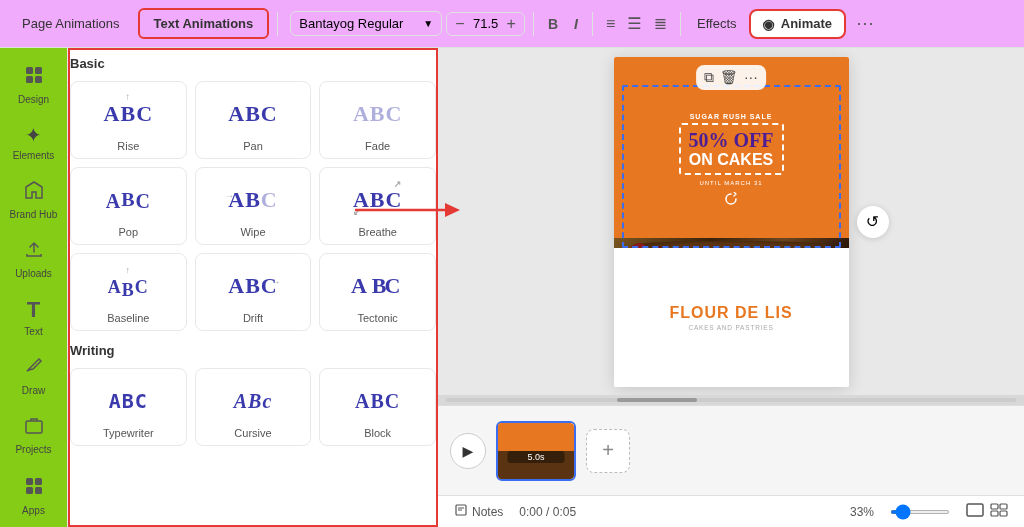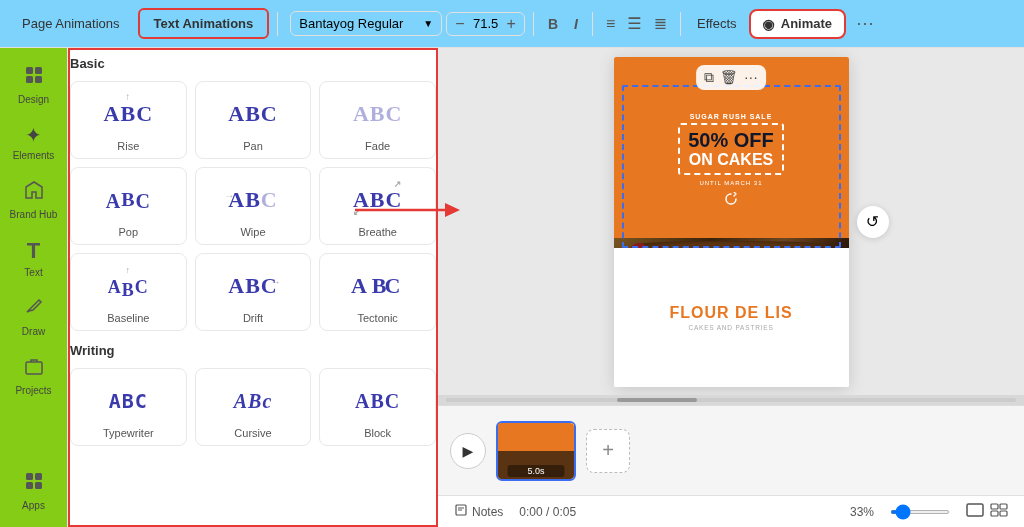--- a/index.html
+++ b/index.html
@@ -1,21 +1,21 @@
 <!DOCTYPE html>
 <html><head>
   <meta charset="utf-8">
   <style>
     * { box-sizing: border-box; margin: 0; padding: 0; }
     body { font-family: -apple-system, BlinkMacSystemFont, 'Segoe UI', sans-serif; background: #f0f0f0; width: 1024px; height: 527px; overflow: hidden; display: flex; flex-direction: column; }
 
     
     .toolbar {
       height: 48px;
-      background: #7dd3fc;
+      background: #f0abfc;
       border-bottom: 1px solid #e0e0e0;
       display: flex;
       align-items: center;
       padding: 0 8px;
       gap: 4px;
       flex-shrink: 0;
       z-index: 10;
     }
     .toolbar-tab {
       padding: 6px 14px;
@@ -245,21 +245,21 @@
     .timeline-thumb {
       width: 80px; height: 60px;
       border-radius: 6px;
       overflow: hidden;
       position: relative;
       cursor: pointer;
       border: 2px solid #3a6df0;
       flex-shrink: 0;
     }
     .thumb-inner { width: 100%; height: 100%; background: linear-gradient(135deg, #E87722 50%, #fff 50%); }
-    .thumb-label { position: absolute; bottom: 2px; left: 50%; transform: translateX(-50%); font-size: 9px; color: #fff; background: rgba(0,0,0,0.4); padding: 1px 20px; border-radius: 3px; white-space: nowrap; }
+    .thumb-label { position: absolute; bottom: 16px; left: 50%; transform: translateX(-50%); font-size: 9px; color: #fff; background: rgba(0,0,0,0.4); padding: 1px 20px; border-radius: 3px; white-space: nowrap; }
     .add-slide-btn {
       width: 44px; height: 44px;
       border-radius: 8px;
       border: 1.5px dashed #bbb;
       background: #fff;
       display: flex; align-items: center; justify-content: center;
       cursor: pointer; font-size: 20px; color: #888;
     }
 
     
@@ -352,20 +352,29 @@
     </div>
     <div class="sidebar-item">
       <span class="sidebar-item-icon">
         <svg width="22" height="22" viewBox="0 0 22 22">
             <path d="M11 3L3 8v11h6v-6h4v6h6V8z" fill="none" stroke="#555" stroke-width="1.5"></path>
           </svg>
       </span>
       <span class="sidebar-item-label">Brand Hub</span>
     </div>
     <div class="sidebar-item">
+      <span class="sidebar-item-icon">
+        <svg width="22" height="22" viewBox="0 0 22 22">
+            <path d="M11 14V5M7 9l4-4 4 4" stroke="#555" stroke-width="1.5" fill="none" stroke-linecap="round"></path>
+            <path d="M4 16v2h14v-2" stroke="#555" stroke-width="1.5" fill="none"></path>
+          </svg>
+      </span>
+      <span class="sidebar-item-label">Uploads</span>
+    </div>
+    <div class="sidebar-item">
       <span class="sidebar-item-icon" style="font-size:22px;font-weight:700;color:#555;">T</span>
       <span class="sidebar-item-label">Text</span>
     </div>
     <div class="sidebar-item">
       <span class="sidebar-item-icon">
         <svg width="22" height="22" viewBox="0 0 22 22">
             <path d="M4 16L8 12l8-8 2 2-8 8-4 1z" fill="none" stroke="#555" stroke-width="1.5"></path>
           </svg>
       </span>
       <span class="sidebar-item-label">Draw</span>
@@ -522,21 +531,21 @@
             <button class="canvas-icon-btn">⧉</button>
             <button class="canvas-icon-btn">🗑</button>
             <button class="canvas-icon-btn">···</button>
           </div>
 
           <div class="design-top">
             <div style="text-align:center;padding:4px 8px;margin-top:28px;">
               <div style="font-size:7px;color:#fff;font-weight:700;letter-spacing:1px;margin-bottom:3px;">SUGAR RUSH SALE</div>
 
               <div style="border:2px dashed #fff;border-radius:3px;padding:4px 8px;">
-                <div style="font-size:20px;font-weight:900;color:#0f172a;line-height:1.1;">50% OFF</div>
+                <div style="font-size:20px;font-weight:900;color:#4c1d95;line-height:1.1;font-family:Liberation Serif, serif;">50% OFF</div>
                 <div style="font-size:16px;font-weight:900;color:#fff;line-height:1.1;">ON CAKES</div>
               </div>
               <div style="font-size:6px;color:#fff;letter-spacing:1px;margin-top:5px;">UNTIL MARCH 31</div>
               <div style="margin-top:6px;">
                 <svg width="14" height="14" viewBox="0 0 14 14">
                     <path d="M7 2C4.2 2 2 4.2 2 7s2.2 5 5 5 5-2.2 5-5" stroke="#fff" stroke-width="1.5" fill="none" stroke-linecap="round"></path>
                     <path d="M10 4l2-2-2-2" stroke="#fff" stroke-width="1.2" fill="none" stroke-linecap="round"></path>
                   </svg>
               </div>
             </div>

